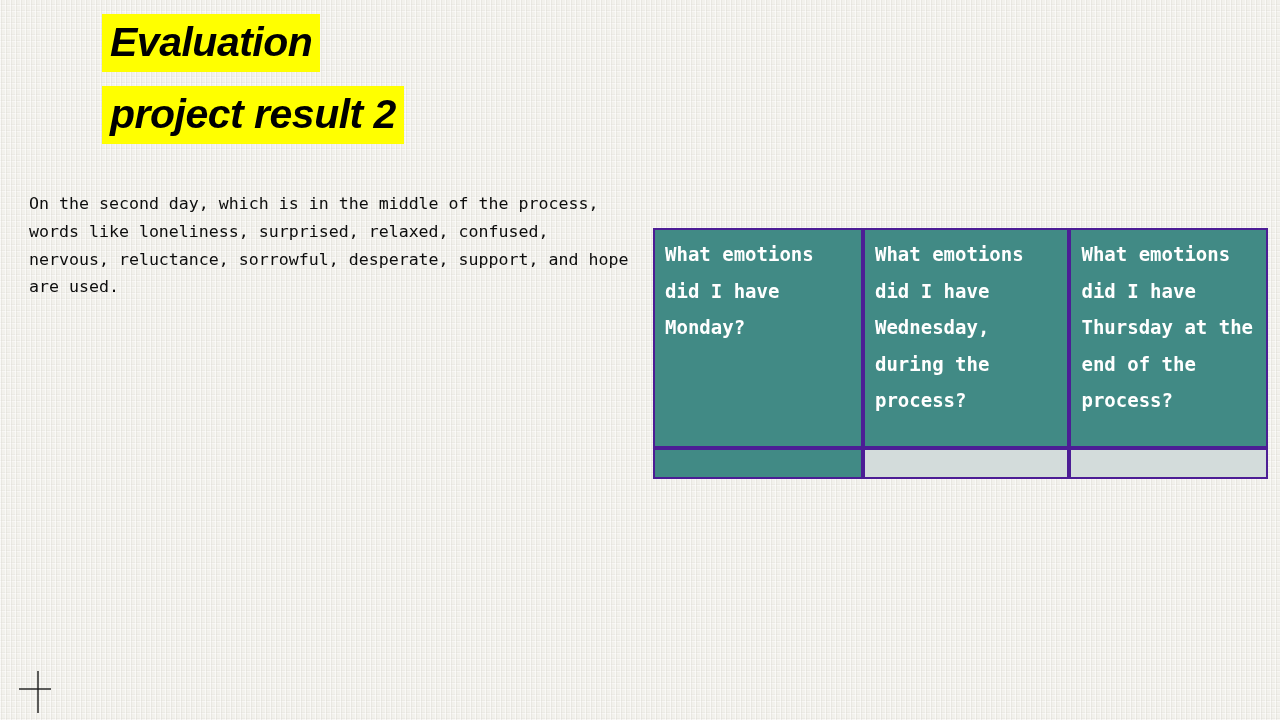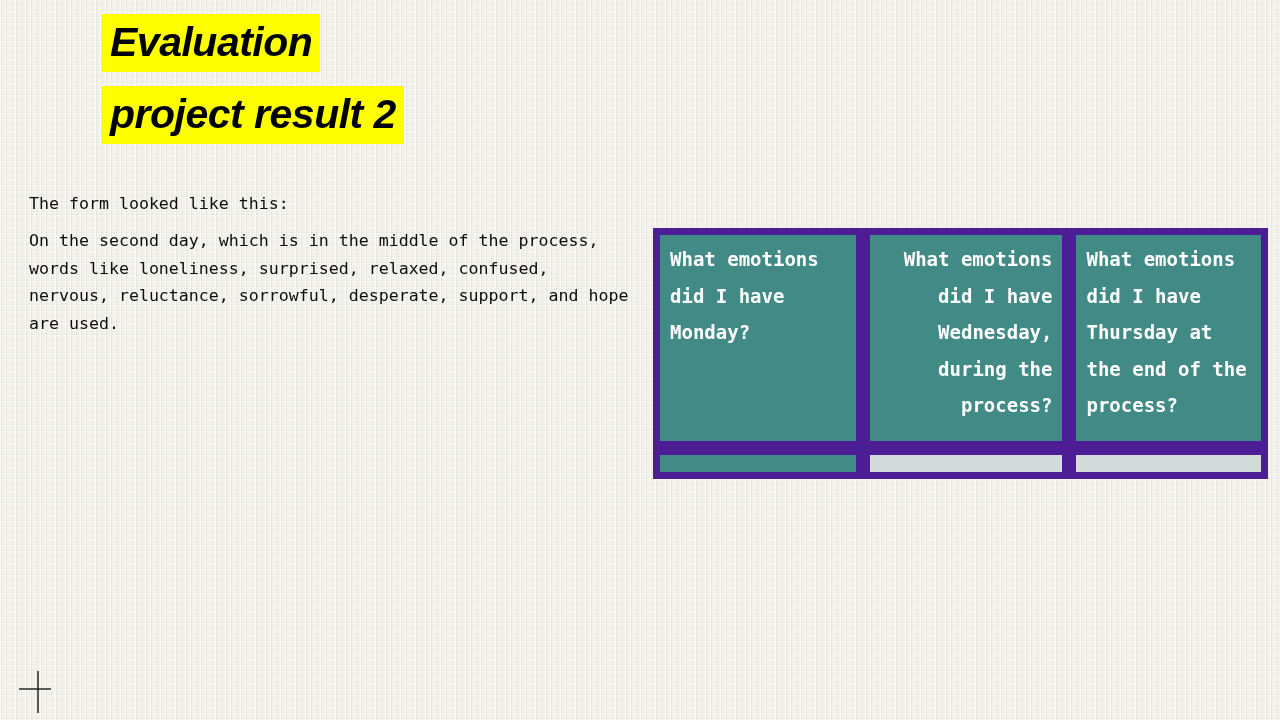--- a/index.html
+++ b/index.html
@@ -99,21 +99,21 @@
   #question-table tr.header-row td {
     height: 220px;
     vertical-align: top;
   }
   #question-table tr.answer-row td {
     height: 31px;
     vertical-align: top;
   }
   .cell {
     box-sizing: border-box;
-    border: 7px solid #4c1d95;
+    border: 2px solid #4c1d95;
     padding: 0;
   }
   .cell-teal {
     background-color: #418a85;
   }
   .cell-grey {
     background-color: #d3dcdb;
   }
   .header-cell-text {
     display: block;
@@ -129,21 +129,21 @@
     display: block;
     color: #1d1d1d;
     font-family: "DejaVu Sans Mono", monospace;
     font-size: 15px;
     line-height: 22px;
     padding: 4px 10px 0 10px;
     white-space: pre-wrap;
     min-height: 1px;
   }
   .col-1 { width: 184px; }
-  .col-2 { width: 181px; text-align: right; }
+  .col-2 { width: 181px; }
   .col-3 { width: 174px; }
 
   
   #crop-mark {
     position: absolute;
     left: 19px;
     top: 671px;
     width: 40px;
     height: 42px;
     z-index: 3;
@@ -155,21 +155,20 @@
 <div id="slide-bg-texture"></div>
 
 <div id="slide">
 
   <div id="title-block">
     <div class="title-line" id="title-line-1">Evaluation</div>
     <div class="title-line" id="title-line-2">project result 2</div>
   </div>
 
   <div id="body-column">
-    <p class="body-paragraph">The form looked like this:</p>
     <p class="body-paragraph">On the second day, which is in the middle of the process, words like loneliness, surprised, relaxed, confused, nervous, reluctance, sorrowful, desperate, support, and hope are used.</p>
   </div>
 
   <table id="question-table">
     <tbody>
       <tr class="header-row">
         <td class="cell cell-teal col-1">
           <span class="header-cell-text">What emotions did I have Monday?</span>
         </td>
         <td class="cell cell-teal col-2">

